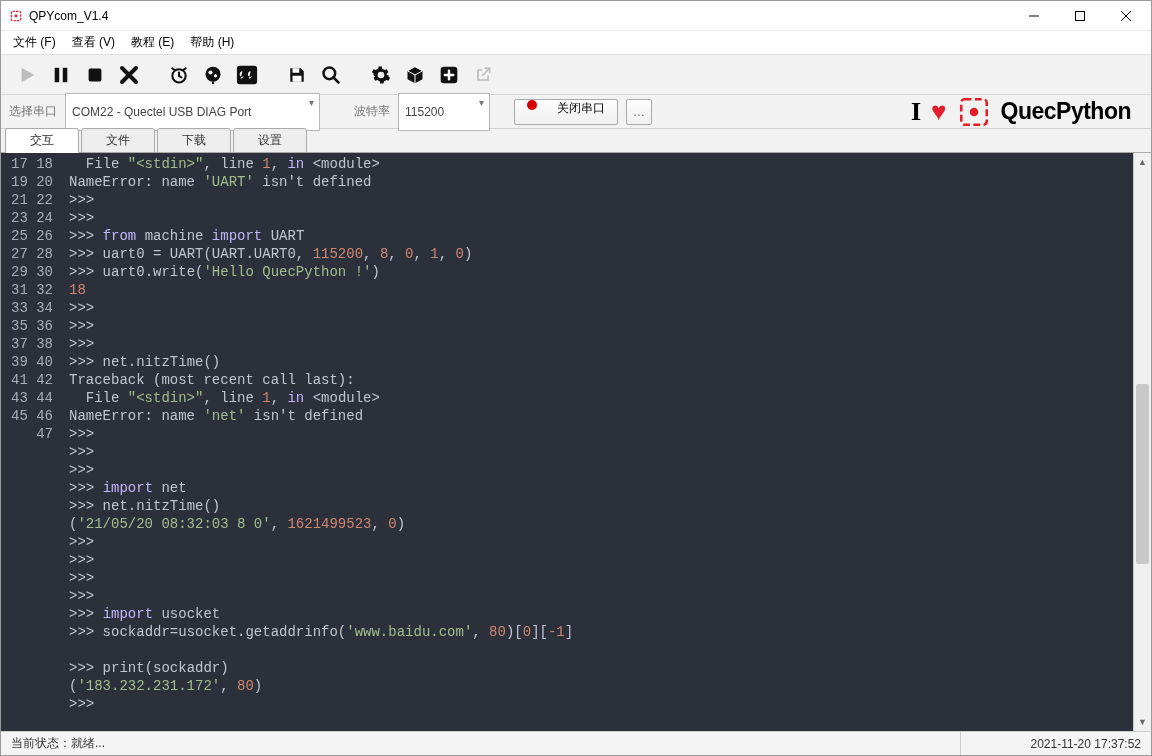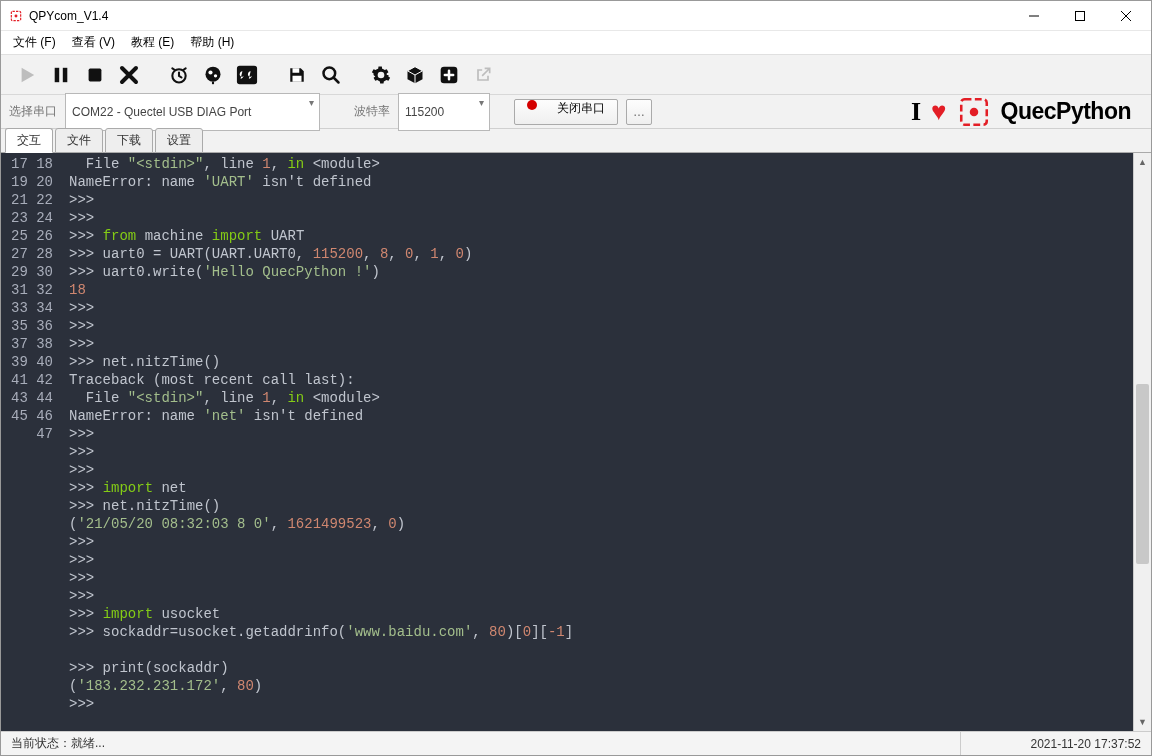--- a/index.html
+++ b/index.html
@@ -32,35 +32,35 @@
 .pillbtn .dot{width:10px;height:10px;border-radius:50%;background:#d40000}
 .sqbtn{width:26px;height:26px;border:1px solid #aaa;background:linear-gradient(#fdfdfd,#efefef);cursor:pointer;border-radius:2px;display:flex;align-items:center;justify-content:center;color:#666}
 .brand{margin-left:auto;display:flex;align-items:center;gap:10px;padding-right:12px}
 .brand .i{font-family:Georgia,serif;font-size:26px;font-weight:bold}
 .brand .heart{font-size:26px;color:#e31e26}
 .brand svg{width:34px;height:34px}
 .brand .qp{font-size:23px;font-weight:600;letter-spacing:-0.5px}
 
 
 .tabrow{height:24px;background:#f2f2f2;display:flex;align-items:flex-end;padding:0 4px;border-bottom:1px solid #aaa}
-.tab{padding:3px 11px;border:1px solid #aaa;background:#eee;margin-right:2px;border-top-left-radius:3px;border-top-right-radius:3px;cursor:pointer;position:relative;top:1px;color:#333}
+.tab{padding:3px 24px;border:1px solid #aaa;background:#eee;margin-right:2px;border-top-left-radius:3px;border-top-right-radius:3px;cursor:pointer;position:relative;top:1px;color:#333}
 .tab.active{background:#fff;border-bottom:1px solid #fff}
 
 
 .editor-wrap{flex:1;display:flex;background:#2b303b;overflow:hidden;position:relative}
 .gutter{width:62px;background:#2b303b;color:#a8adba;text-align:right;padding:2px 10px 2px 0;font-family:Liberation Mono, monospace;font-size:14px;line-height:18px;user-select:none}
 .code{flex:1;background:#2b303b;color:#c0c5ce;font-family:Consolas,"Courier New",monospace;font-size:14px;line-height:18px;padding:2px 0 2px 6px;white-space:pre;overflow:hidden}
 .scrollbar-v{width:18px;background:#f0f0f0;border-left:1px solid #ccc;position:relative}
 .scrollbar-v .thumb{position:absolute;left:2px;right:2px;top:40%;height:180px;background:#c8c8c8;border-radius:2px}
 .scrollbar-v .arr{position:absolute;left:0;right:0;height:18px;display:flex;align-items:center;justify-content:center;color:#666;font-size:9px;cursor:pointer}
 .scrollbar-v .arr.up{top:0}
 .scrollbar-v .arr.dn{bottom:0}
 
 
-.c-kw{color:#84cc16}
+.c-kw{color:#c4b5fd}
 .c-str{color:#a3be8c}
 .c-num{color:#d08770}
 .c-pr{color:#c0c5ce}
 
 
 .statusbar{height:24px;background:#f4f4f4;border-top:1px solid #ccc;display:flex;align-items:center;font-size:12px;color:#333}
 .statusbar .cell{padding:0 10px;border-right:1px solid #ccc;height:100%;display:flex;align-items:center}
 .statusbar .cell:last-child{border-right:none;margin-left:auto}
 </style>
 </head>

